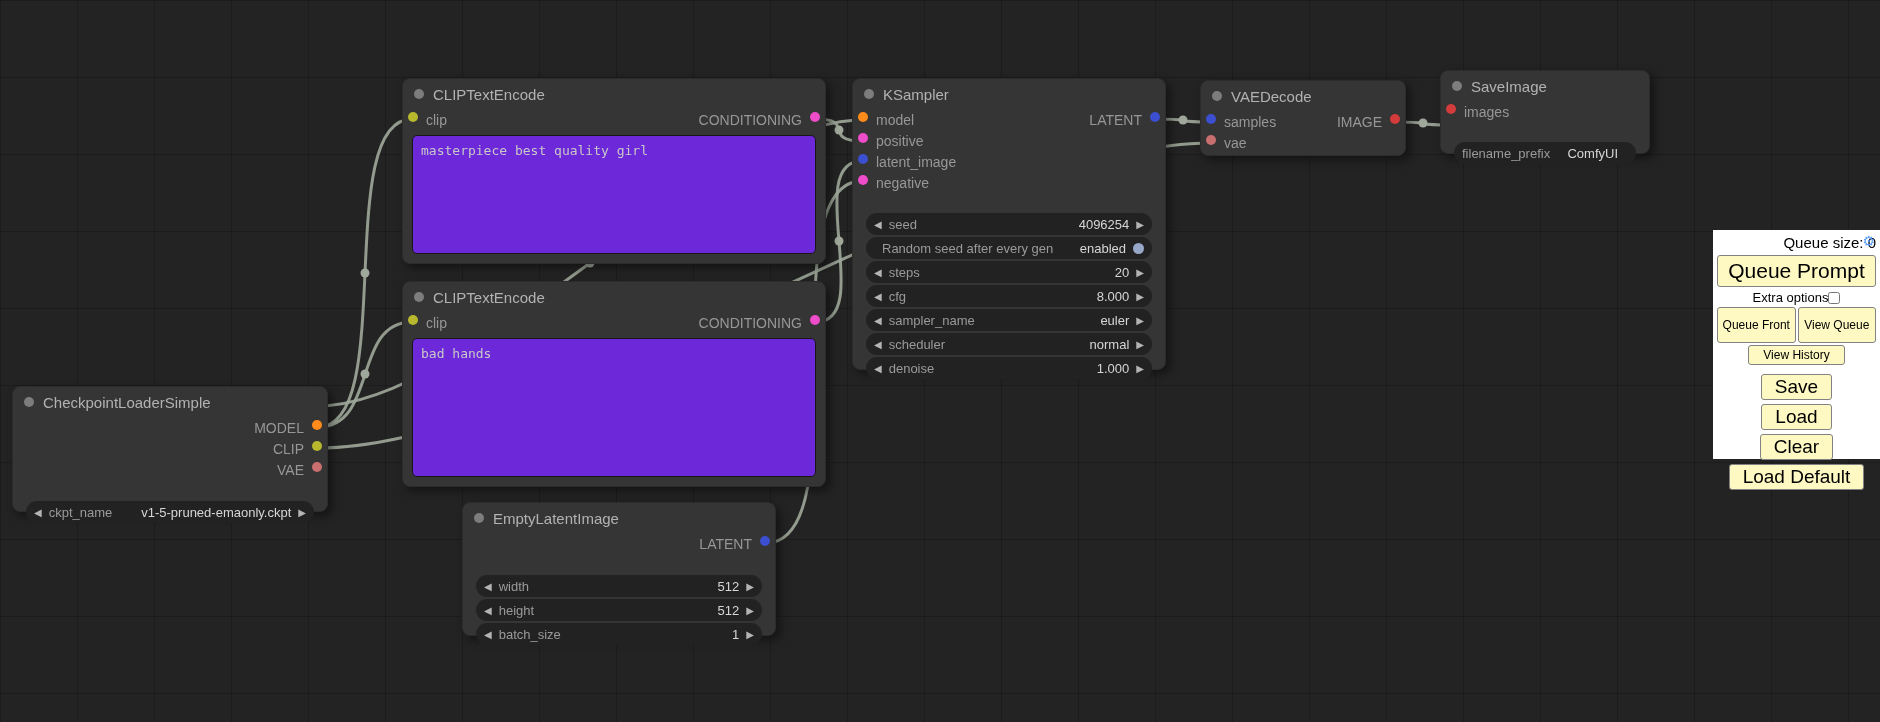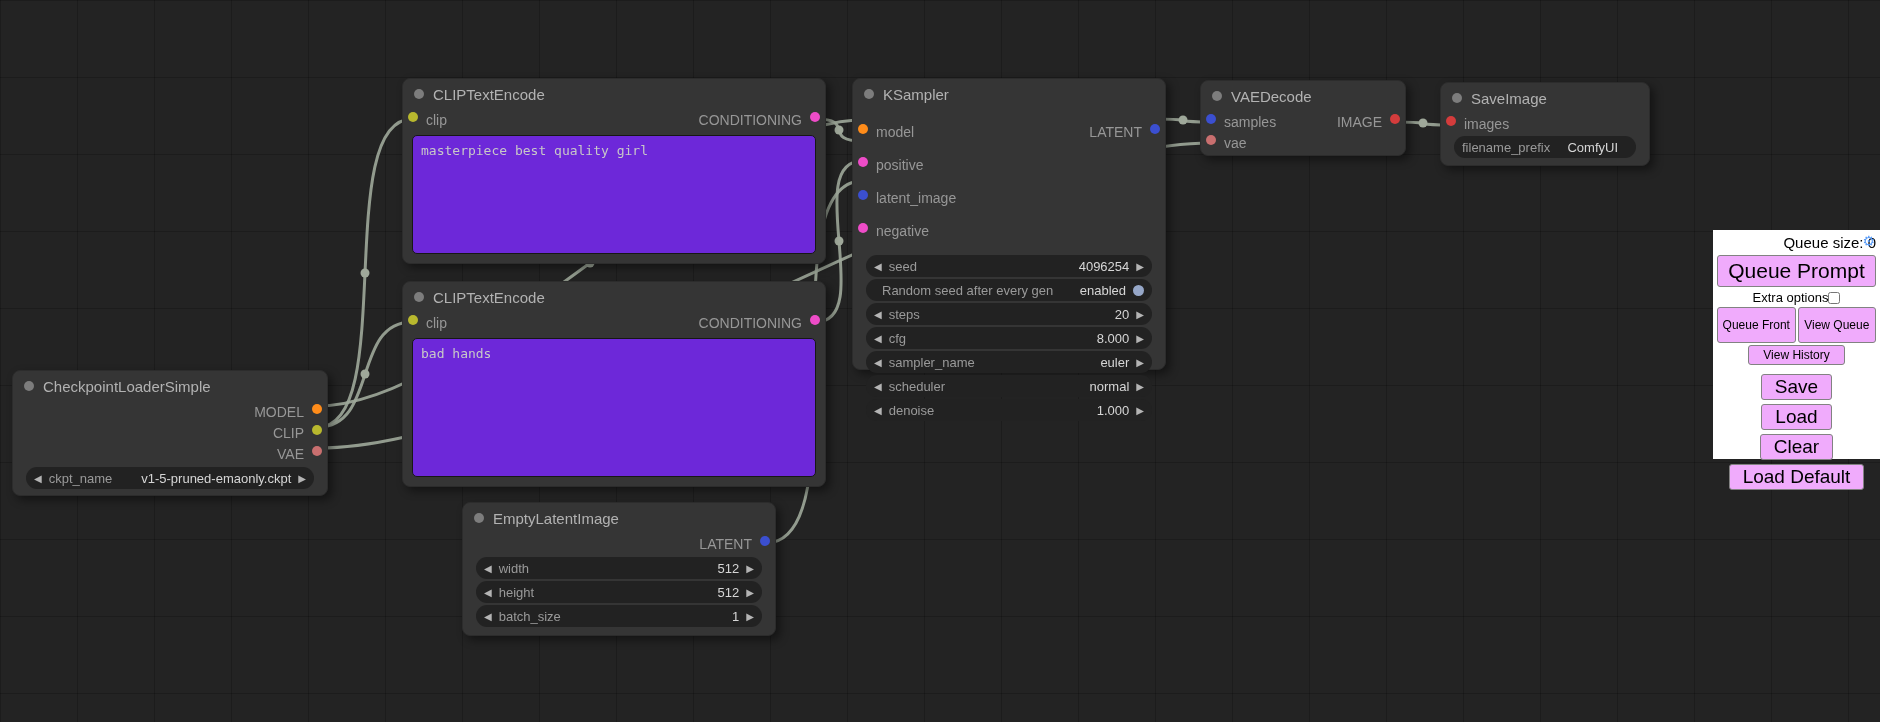--- a/index.html
+++ b/index.html
@@ -41,21 +41,21 @@
   .row { position:relative; height:21px; flex:none; }
   .in-slot, .out-slot {
     position:absolute; top:50%; transform:translateY(-50%);
     display:flex; gap:8px;
     font-size:14px; color:#979797; white-space:nowrap;
   }
   .in-slot { left:5px; }
   .out-slot { right:5px; }
   .dot { width:10px; height:10px; border-radius:50%; flex:none; }
 
-  .widgets { padding:0 13px; flex:none; }
+  .widgets { padding:0 13px; flex:none;margin-top:18px; }
   .widget {
     height:22px; margin-top:2px;
     background:#222222; border-radius:11px;
     display:flex; align-items:center; gap:7px;
     padding:0 8px; font-size:13px; white-space:nowrap;
   }
   .wlabel { color:#9a9a9a; }
   .wvalue { margin-left:auto; color:#d6d6d6; }
   .warrow { color:#b4b4b4; font-size:10px; flex:none; }
   .toggle-dot { width:11px; height:11px; border-radius:50%; flex:none; }
@@ -71,21 +71,21 @@
   
   #menu {
     position:absolute; left:1713px; top:230px; width:167px; height:229px;
     z-index:3; background:#ffffff; color:#000;
     padding:3px 4px; text-align:center;
   }
   #menu-header { position:relative; font-size:15px; line-height:19px;text-align:right; }
   #settings-gear { position:absolute; right:1px; top:1px; font-size:14px; line-height:14px; color:#5a9cf8; cursor:pointer; }
   .btn {
     font-family:"Liberation Sans", sans-serif;
-    background:#f0abfc; border:1px solid #828282; border-radius:3px;
+    background:#fef9c3; border:1px solid #828282; border-radius:3px;
     color:#000; cursor:pointer;
   }
   #queue-prompt { display:block; width:100%; font-size:21px; padding:3px 0; margin:3px 0 2px; }
   #extra-options { display:flex; align-items:center; justify-content:center; font-size:13px; margin:3px 0 2px; }
   #extra-options input { width:12px; height:12px; margin:0; }
   #queue-row { display:flex; gap:2px; margin:1px 0; }
   #queue-row .btn { flex:1; font-size:12px; padding:10px 0; }
   #view-history { display:block; margin:2px auto 0; font-size:12px; padding:2px 14px; }
   .big-btn { display:block; margin:4px auto 0; font-size:19px; padding:1px 13px; }
   #save-btn { margin-top:9px; }
@@ -109,21 +109,21 @@
     <circle cx="365" cy="273" r="4.5" style="fill: rgb(159, 168, 154);"></circle>
     <circle cx="365" cy="374" r="4.5" style="fill: rgb(159, 168, 154);"></circle>
     <circle cx="764" cy="295" r="4.5" style="fill: rgb(159, 168, 154);"></circle>
     <circle cx="839" cy="130" r="4.5" style="fill: rgb(159, 168, 154);"></circle>
     <circle cx="839" cy="241" r="4.5" style="fill: rgb(159, 168, 154);"></circle>
     <circle cx="814" cy="362" r="4.5" style="fill: rgb(159, 168, 154);"></circle>
     <circle cx="1183" cy="120" r="4.5" style="fill: rgb(159, 168, 154);"></circle>
     <circle cx="1423" cy="123" r="4.5" style="fill: rgb(159, 168, 154);"></circle>
   </svg>
 
-  <div class="node" style="left:12px; top:370px; width:316px; height:126px;">
+  <div class="node" style="left:12px; top:386px; width:316px; height:126px;">
     <div class="node-title">
       <span class="title-dot"></span>
       <span>CheckpointLoaderSimple</span>
     </div>
     <div class="row">
       <span class="out-slot">
         <span>MODEL</span>
         <span class="dot" style="background: rgb(255, 140, 26);"></span>
       </span>
     </div>
@@ -178,21 +178,21 @@
         <span>clip</span>
       </span>
       <span class="out-slot">
         <span>CONDITIONING</span>
         <span class="dot" style="background: rgb(238, 76, 200);"></span>
       </span>
     </div>
     <div class="prompt">bad hands</div>
   </div>
 
-  <div class="node" style="left:852px; top:78px; width:314px; height:292px;gap:12px;">
+  <div class="node" style="left:852px; top:78px; width:314px; height:292px;">
     <div class="node-title">
       <span class="title-dot"></span>
       <span>KSampler</span>
     </div>
     <div class="row">
       <span class="in-slot">
         <span class="dot" style="background: rgb(255, 140, 26);"></span>
         <span>model</span>
       </span>
       <span class="out-slot">
@@ -279,21 +279,21 @@
       </span>
     </div>
     <div class="row">
       <span class="in-slot">
         <span class="dot" style="background: rgb(201, 111, 111);"></span>
         <span>vae</span>
       </span>
     </div>
   </div>
 
-  <div class="node" style="left:1440px; top:82px; width:210px; height:84px;">
+  <div class="node" style="left:1440px; top:70px; width:210px; height:84px;">
     <div class="node-title">
       <span class="title-dot"></span>
       <span>SaveImage</span>
     </div>
     <div class="row">
       <span class="in-slot">
         <span class="dot" style="background: rgb(212, 60, 60);"></span>
         <span>images</span>
       </span>
     </div>

